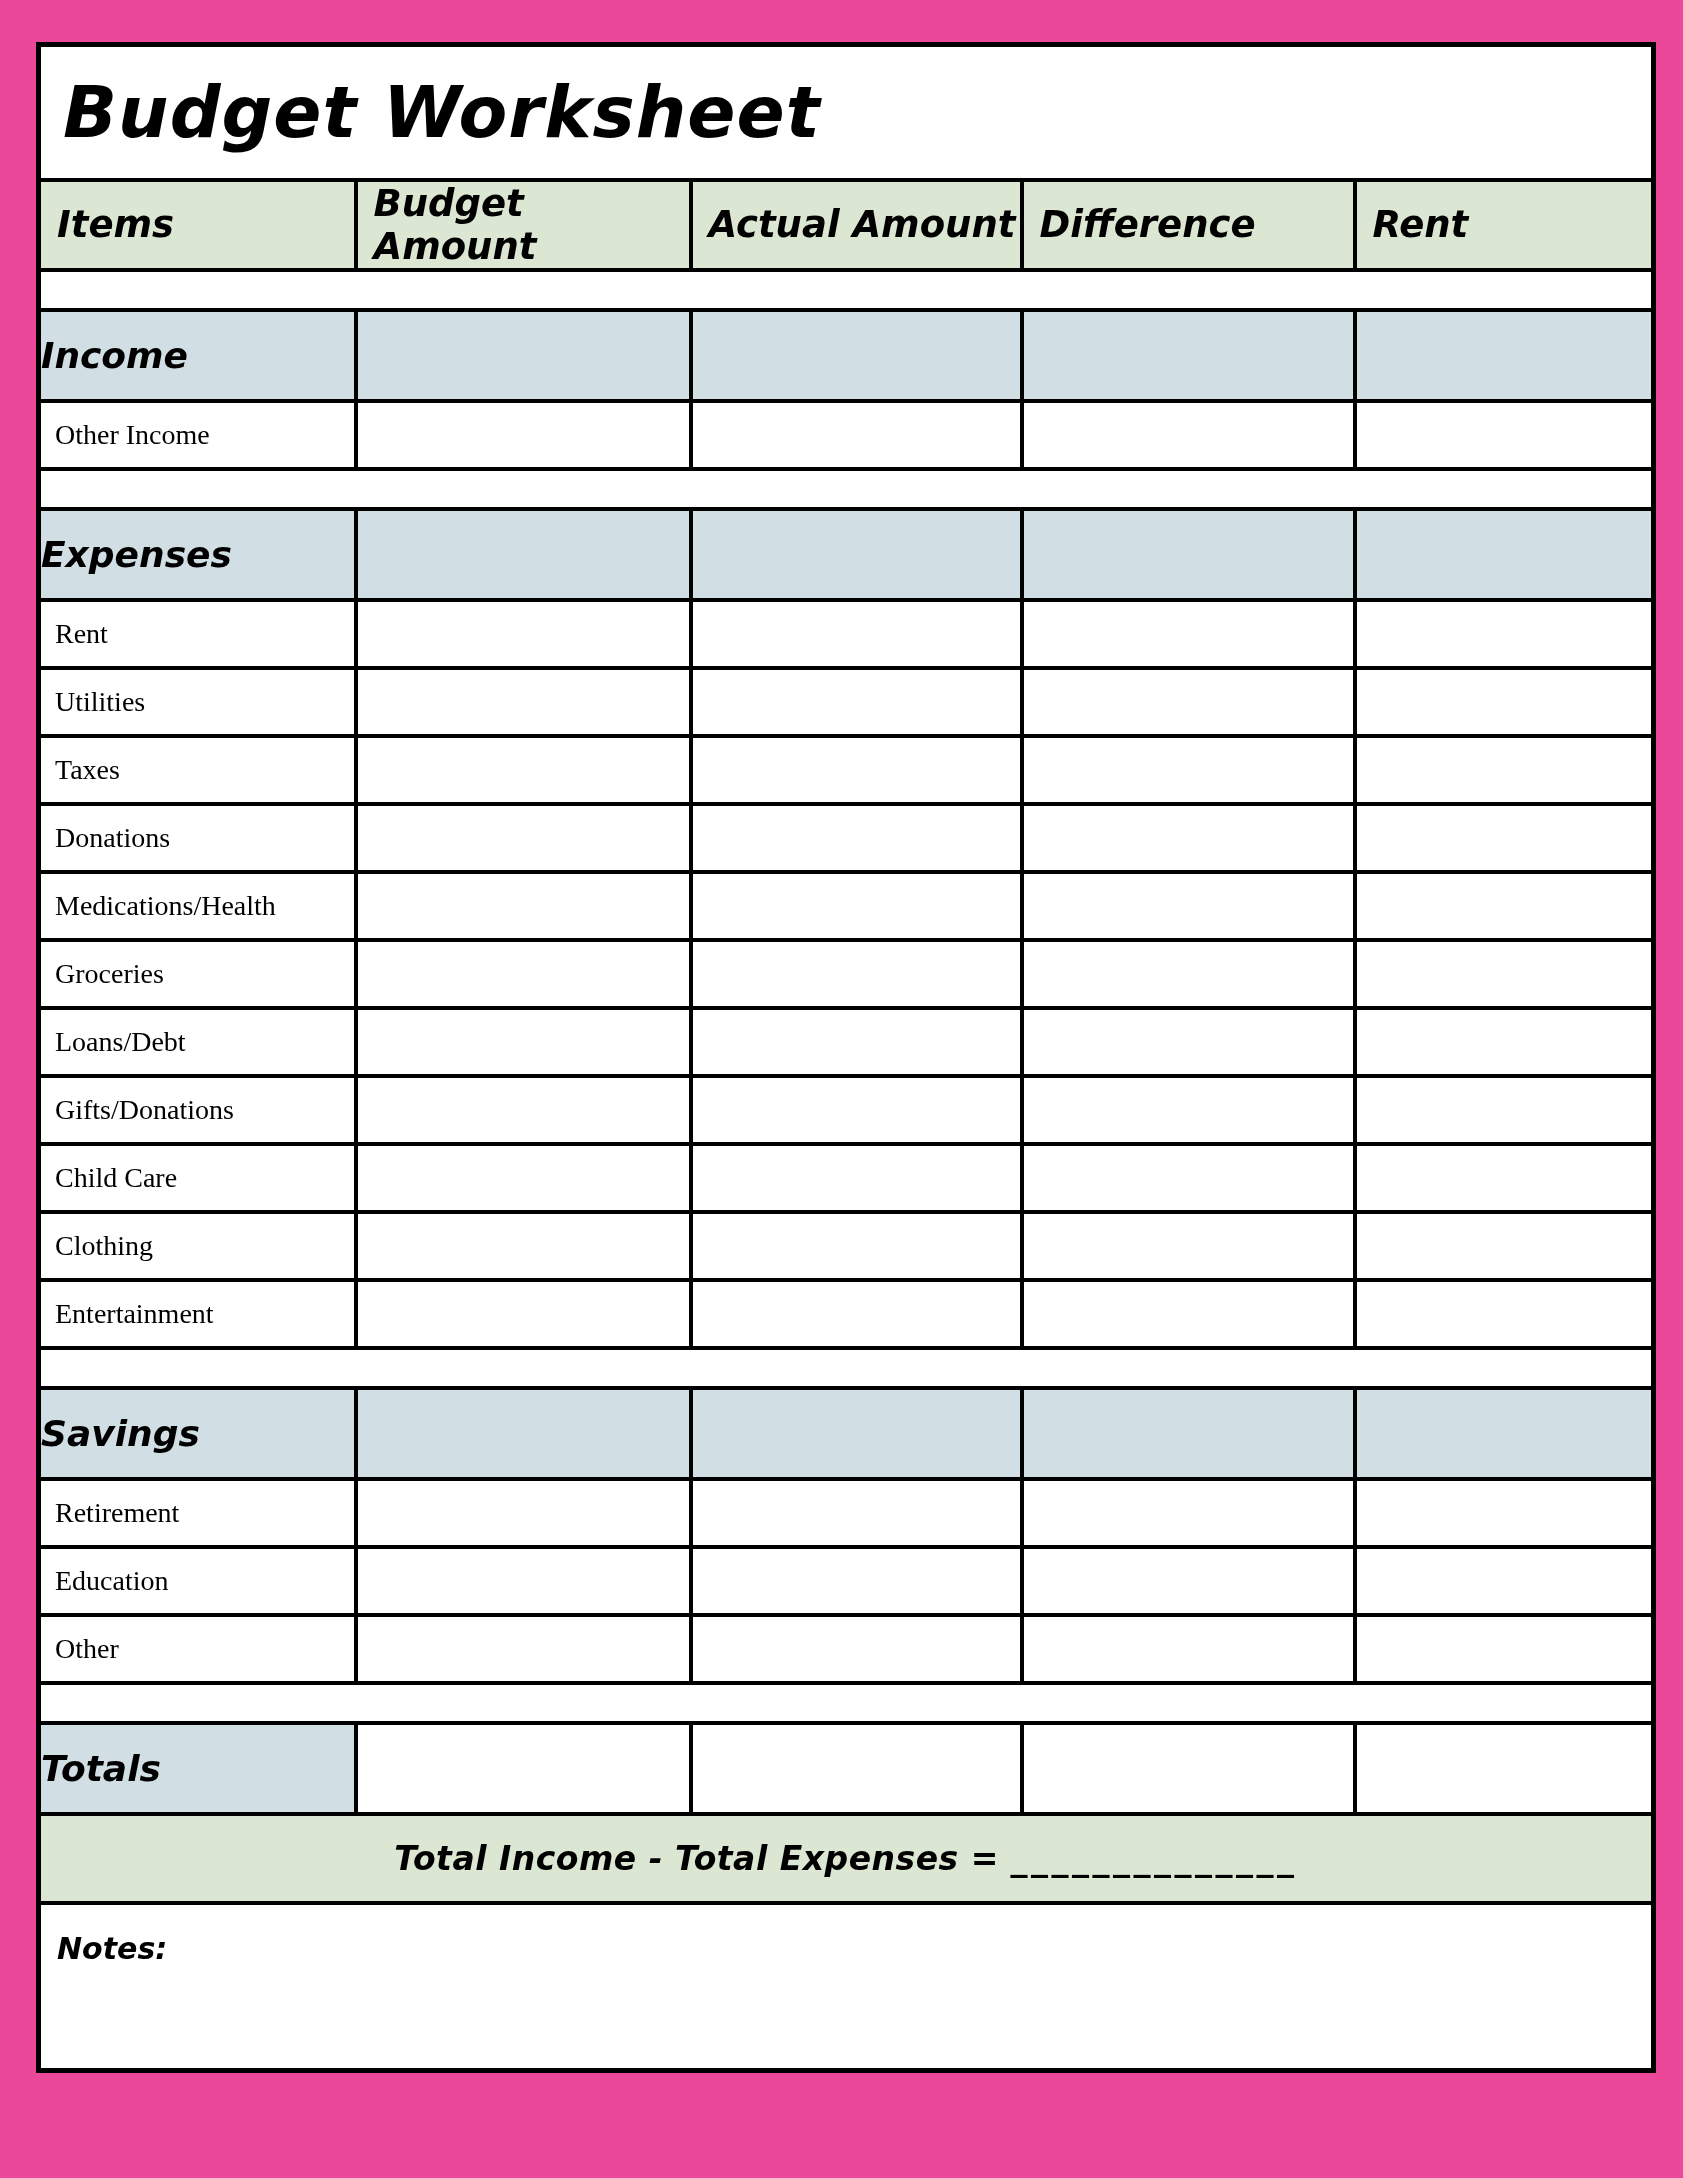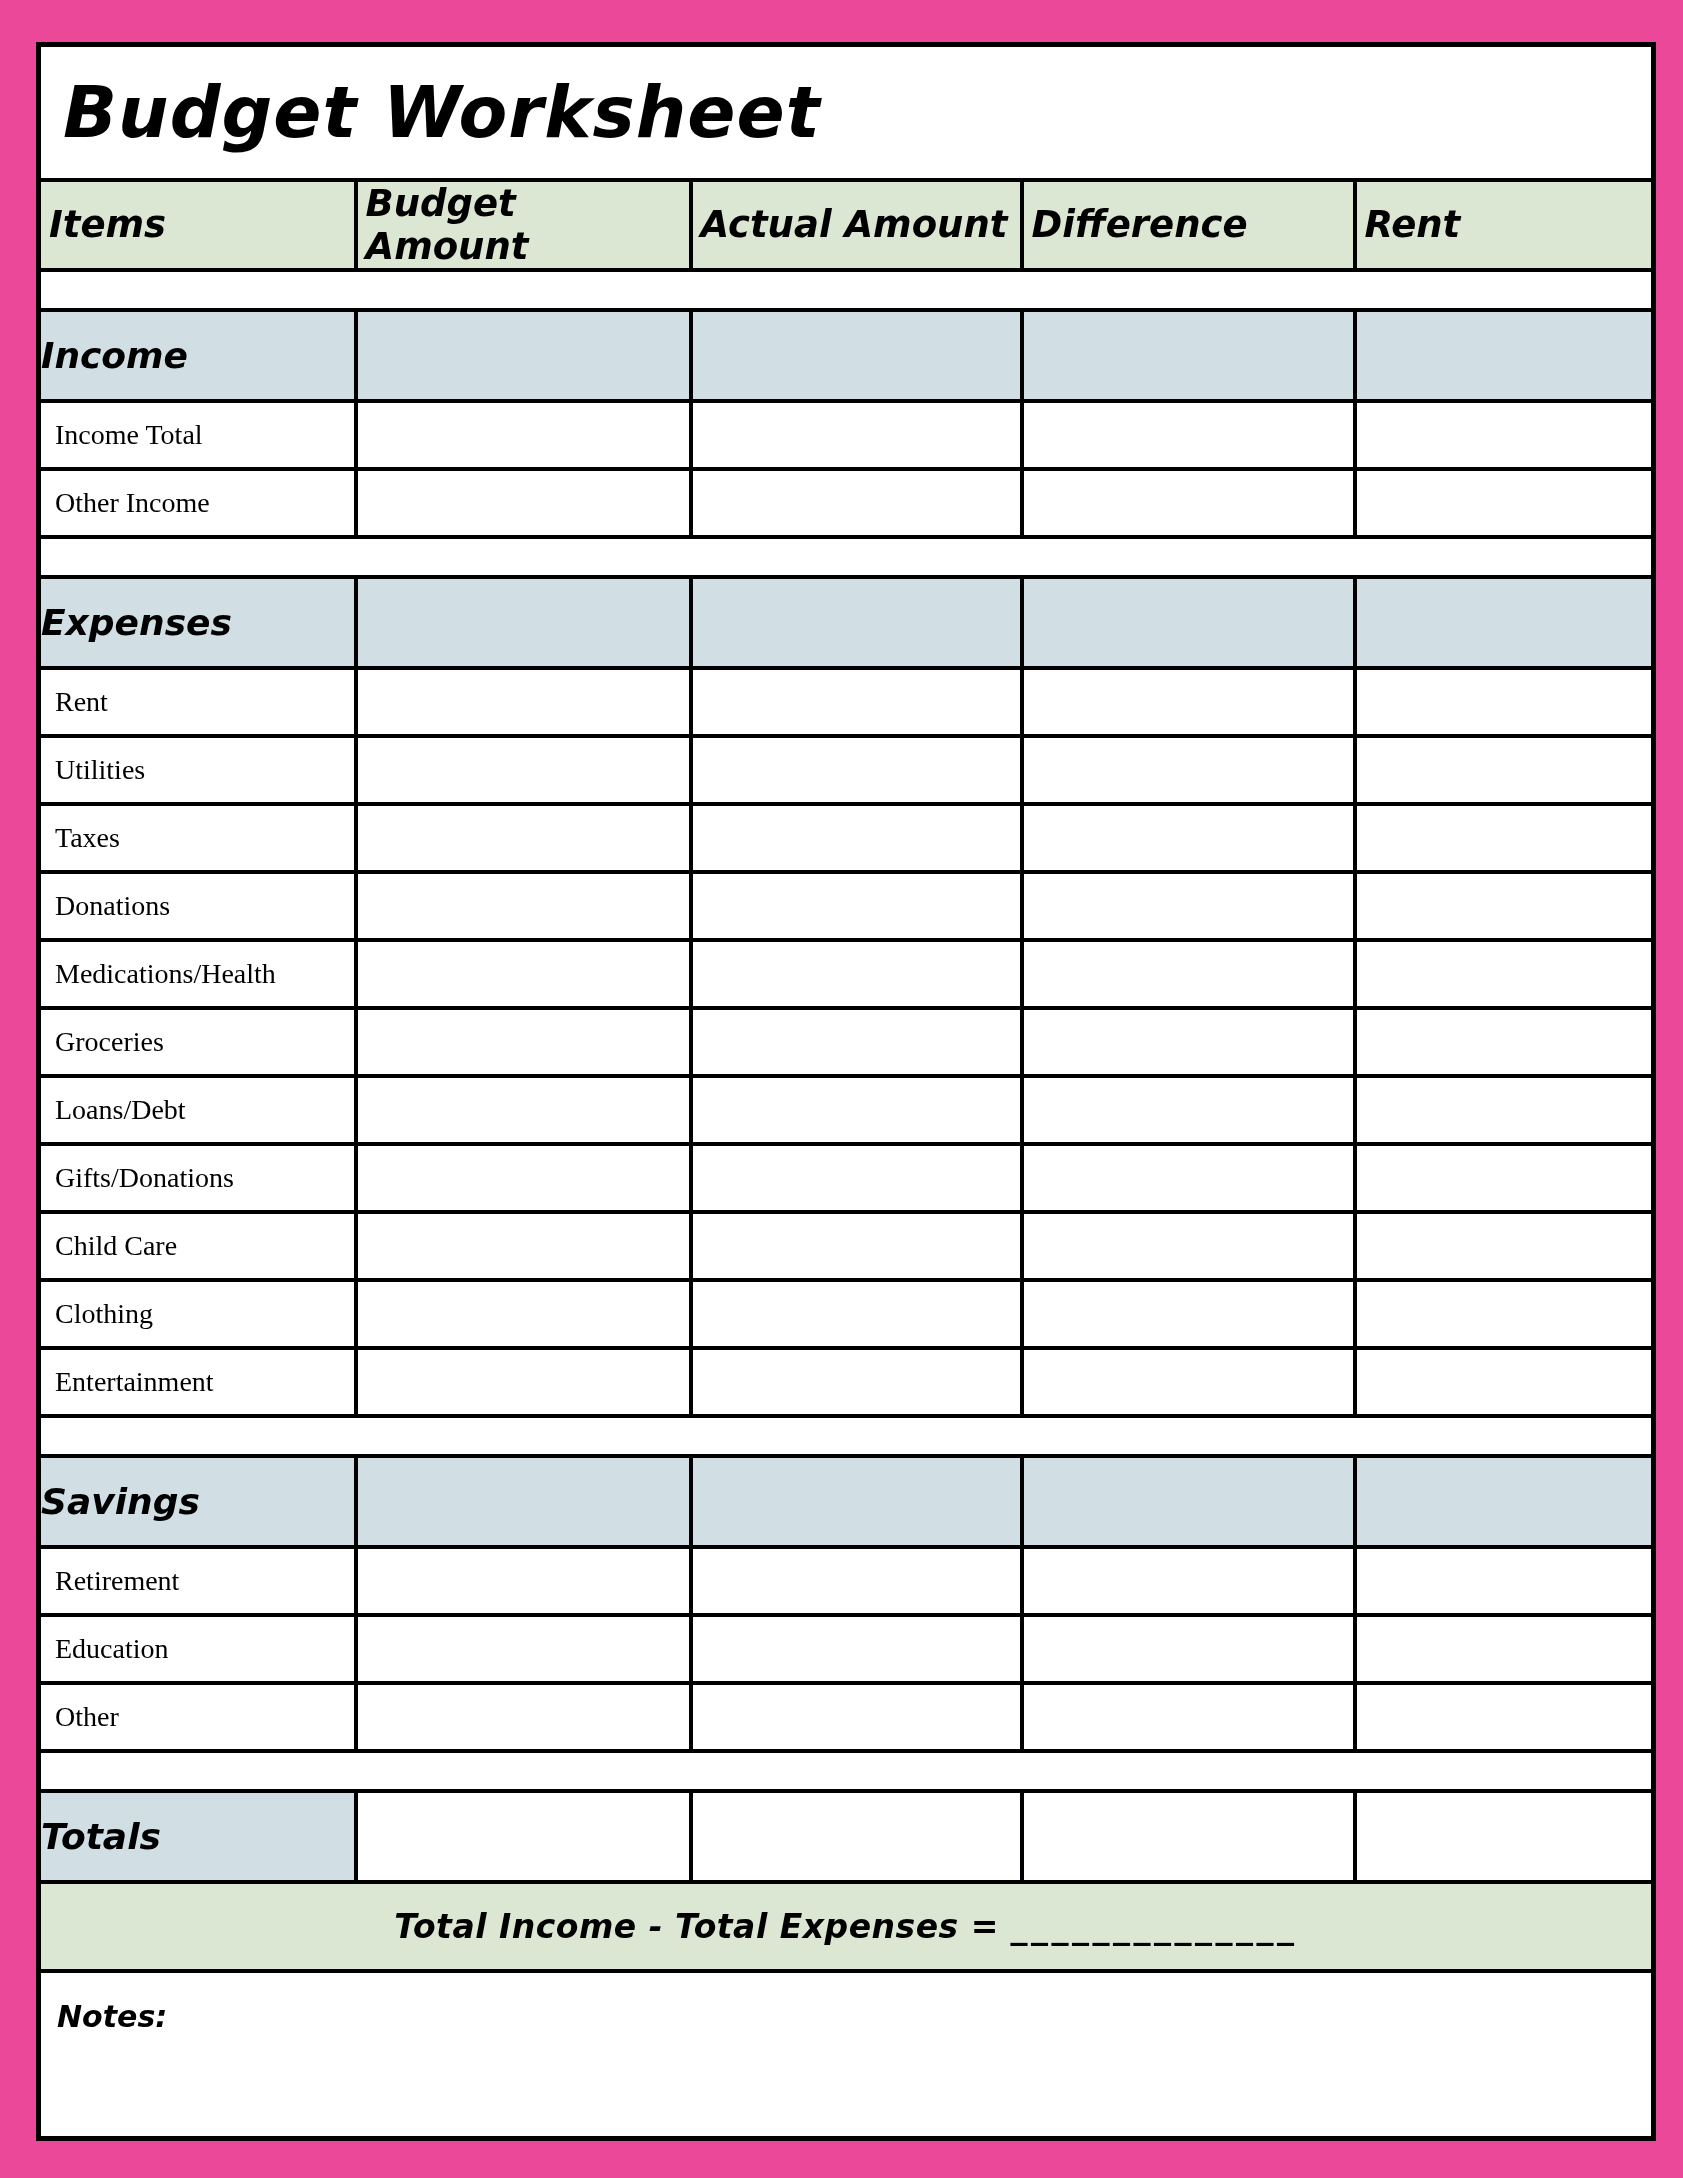--- a/index.html
+++ b/index.html
@@ -64,21 +64,21 @@
     letter-spacing: 1px;
   }
 
   
   tr.col-header td {
     height: 89px;
     background: var(--column-header-bg);
   }
   .header-label {
     font-size: 37px;
-    padding-left: 8px;
+    padding-left: 16px;
     display: block;
   }
 
   
   tr.gap td {
     height: 40px;
     border-left: none; border-right: none;
     background: #ffffff;
   }
 
@@ -171,29 +171,20 @@
       <td>
             <span class="section-label hand">Income</span>
           </td>
       <td></td>
       <td></td>
       <td></td>
       <td></td>
     </tr>
     <tr class="data-row">
       <td>
-            <span class="row-label serif">Income Total</span>
-          </td>
-      <td></td>
-      <td></td>
-      <td></td>
-      <td></td>
-    </tr>
-    <tr class="data-row">
-      <td>
             <span class="row-label serif">Other Income</span>
           </td>
       <td></td>
       <td></td>
       <td></td>
       <td></td>
     </tr>
 
     <tr class="gap">
           <td colspan="5"></td>

